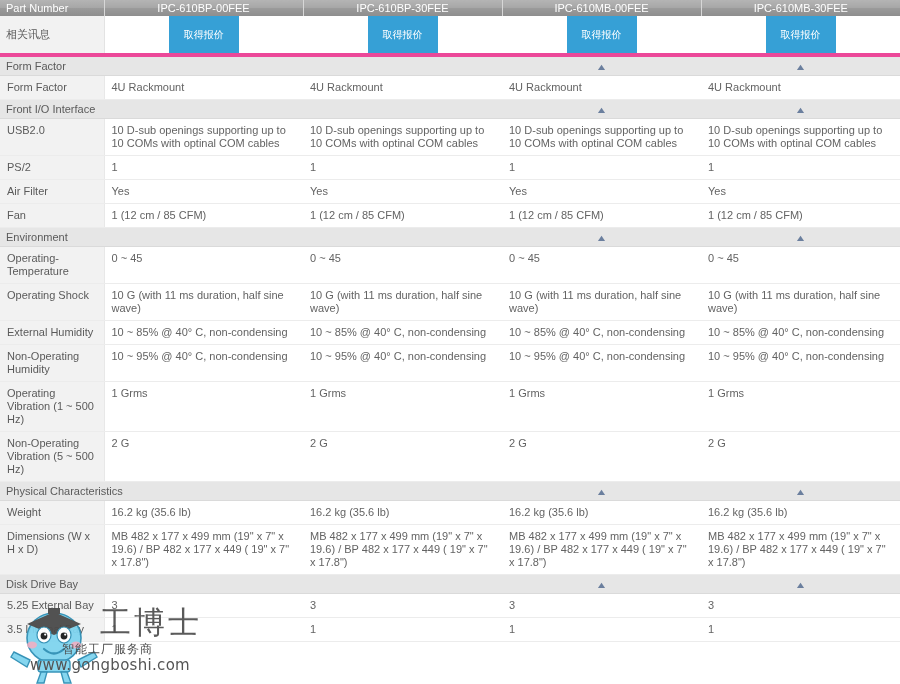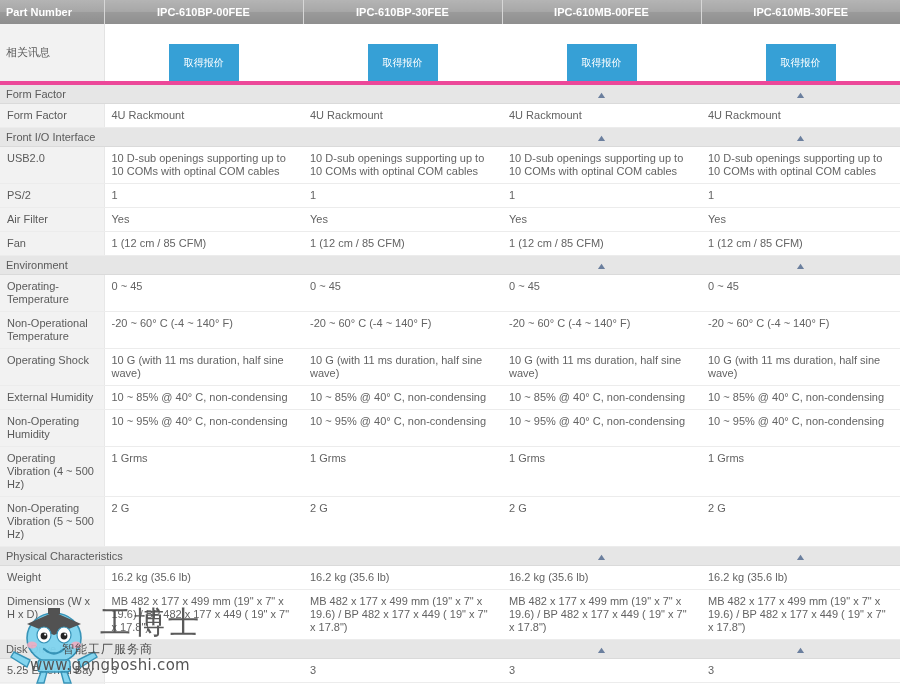--- a/index.html
+++ b/index.html
@@ -15,23 +15,23 @@
     width:900px;
     border-collapse:collapse;
     table-layout:fixed;
     position:relative;
   }
   #spec-table col.c-label{width:104px;}
   #spec-table col.c-val{width:199px;}
 
   
   tr.hdr-row > th{
-    height:24px;
+    height:16px;
     padding:0 6px;
-    font-weight:bold;
+    font-weight:normal;
     font-size:11px;
     color:#ffffff;
     background:linear-gradient(to bottom,#b4b4b4 0%,#a7a7a7 48%,#9a9a9a 52%,#8e8e8e 100%);
     border-right:1px solid #d7d7d7;
     vertical-align:middle;
     white-space:nowrap;
     overflow:hidden;
   }
   tr.hdr-row > th.h-label{text-align:left;}
   tr.hdr-row > th.h-part{text-align:center;}
@@ -57,21 +57,20 @@
     display:inline-block;
     width:70px;height:37px;line-height:21px;
     background:#36a0d6;
     color:#ffffff;
     font-size:10px;
     text-align:center;
     border:none;
     cursor:pointer;
     font-family:"DejaVu Sans","Liberation Sans",sans-serif;
     padding:0;
-    margin-top:20px;
   }
 
   
   tr.sect-row > td{
     background:#e6e6e6;
     height:18px;
     padding:0 6px;
     vertical-align:middle;
     border-bottom:1px solid #dadada;
     border-top:1px solid #f4f4f4;
@@ -212,27 +211,20 @@
           <td class="sect-chev"><span class="chev">▲</span></td>
         </tr>
         <tr class="data-row">
           <td class="lbl">Operating-Temperature</td>
           <td>0 ~ 45</td>
           <td>0 ~ 45</td>
           <td>0 ~ 45</td>
           <td>0 ~ 45</td>
         </tr>
         <tr class="data-row">
-          <td class="lbl">Non-Operational Temperature</td>
-          <td>-20 ~ 60° C (-4 ~ 140° F)</td>
-          <td>-20 ~ 60° C (-4 ~ 140° F)</td>
-          <td>-20 ~ 60° C (-4 ~ 140° F)</td>
-          <td>-20 ~ 60° C (-4 ~ 140° F)</td>
-        </tr>
-        <tr class="data-row">
           <td class="lbl">Operating Shock</td>
           <td>10 G (with 11 ms duration, half sine wave)</td>
           <td>10 G (with 11 ms duration, half sine wave)</td>
           <td>10 G (with 11 ms duration, half sine wave)</td>
           <td>10 G (with 11 ms duration, half sine wave)</td>
         </tr>
         <tr class="data-row">
           <td class="lbl">External Humidity</td>
           <td>10 ~ 85% @ 40° C, non-condensing</td>
           <td>10 ~ 85% @ 40° C, non-condensing</td>
@@ -240,21 +232,21 @@
           <td>10 ~ 85% @ 40° C, non-condensing</td>
         </tr>
         <tr class="data-row">
           <td class="lbl">Non-Operating Humidity</td>
           <td>10 ~ 95% @ 40° C, non-condensing</td>
           <td>10 ~ 95% @ 40° C, non-condensing</td>
           <td>10 ~ 95% @ 40° C, non-condensing</td>
           <td>10 ~ 95% @ 40° C, non-condensing</td>
         </tr>
         <tr class="data-row">
-          <td class="lbl">Operating Vibration (4 ~ 500 Hz)</td>
+          <td class="lbl">Operating Vibration (1 ~ 500 Hz)</td>
           <td>1 Grms</td>
           <td>1 Grms</td>
           <td>1 Grms</td>
           <td>1 Grms</td>
         </tr>
         <tr class="data-row">
           <td class="lbl">Non-Operating Vibration (5 ~ 500 Hz)</td>
           <td>2 G</td>
           <td>2 G</td>
           <td>2 G</td>

